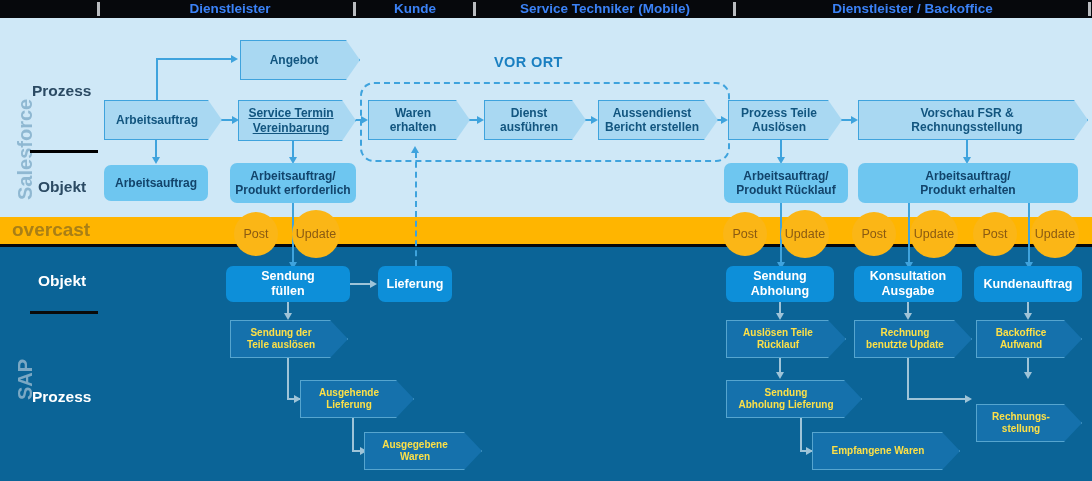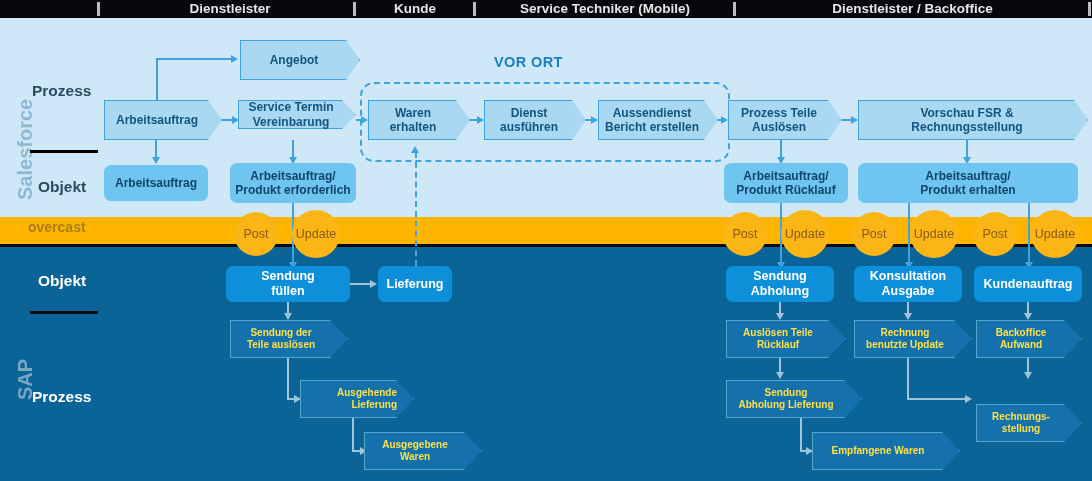--- a/index.html
+++ b/index.html
@@ -2,21 +2,21 @@
 <html><head>
 <meta charset="utf-8">
 <style>
   html,body{margin:0;padding:0;background:#fff;}
   body{font-family:"Liberation Sans","DejaVu Sans",sans-serif;}
   #stage{position:relative;width:1092px;height:481px;overflow:hidden;background:#06080c;}
 
   
   #header{position:absolute;left:0;top:0;width:1092px;height:18px;background:#06080c;}
   .hdr-label{position:absolute;top:0;height:18px;line-height:18px;
-    color:#e5e5e5;font-size:13.5px;font-weight:bold;text-align:center;white-space:nowrap;}
+    color:#3b82f6;font-size:13.5px;font-weight:bold;text-align:center;white-space:nowrap;}
   .hdr-sep{position:absolute;top:2px;width:3px;height:14px;background:#b9bcc0;}
 
   
   #sf-band{position:absolute;left:0;top:18px;width:1092px;height:199px;background:#cfe8f7;}
   #oc-band{position:absolute;left:0;top:217px;width:1092px;height:29px;background:#ffb500;}
   #oc-rule{position:absolute;left:0;top:244px;width:1092px;height:3px;background:#06080c;}
   #sap-band{position:absolute;left:0;top:247px;width:1092px;height:234px;background:#0b6497;}
 
   
   .vert-label{position:absolute;font-size:20px;font-weight:bold;white-space:nowrap;
@@ -84,21 +84,21 @@
   <div id="header"></div>
 
   <div id="sf-band"></div>
   <div id="oc-band"></div>
   <div id="oc-rule"></div>
   <div id="sap-band"></div>
 
   <div class="vert-label" id="sf-vert">Salesforce</div>
   <div class="vert-label" id="sap-vert">SAP</div>
 
-  <div style="position:absolute;left:28px;top:219px;font-size:14px;font-weight:bold;color:#a97f16;text-align:center;">overcast</div>
+  <div style="position:absolute;left:12px;top:219px;font-size:19px;font-weight:bold;color:#a97f16;text-align:center;">overcast</div>
 
   <div class="row-label sf" style="left:32px;top:82px;">Prozess</div>
   <div class="divider" style="left:30px;top:150px;width:68px;"></div>
   <div class="row-label sf" style="left:38px;top:178px;">Objekt</div>
 
   <div class="row-label sap" style="left:38px;top:272px;">Objekt</div>
   <div class="divider sap" style="left:30px;top:311px;width:68px;"></div>
   <div class="row-label sap" style="left:32px;top:388px;">Prozess</div>
 
   <div id="vorort-box" style="left:360px;top:82px;width:366px;height:76px;"></div>
@@ -173,21 +173,21 @@
   <div class="ahead right sap" style="left:965px;top:394.5px;"></div>
 
   <div class="ln ln-sap" style="left:1027px;top:302px;width:2px;height:12px;"></div>
   <div class="ahead down sap" style="left:1023.5px;top:313px;"></div>
   <div class="ln ln-sap" style="left:1027px;top:358px;width:2px;height:14px;"></div>
   <div class="ahead down sap" style="left:1023.5px;top:372px;"></div>
 
   <div id="layer-sf-process">
       <div class="node chev-sf" style="left: 240px; top: 40px; width: 120px; height: 40px;"><span class="lbl">Angebot</span></div>
       <div class="node chev-sf" style="left: 104px; top: 100px; width: 118px; height: 40px;"><span class="lbl">Arbeitsauftrag</span></div>
-      <div class="node chev-sf" style="left: 238px; top: 100px; width: 118px; height: 29px;"><span class="lbl">Service Termin
+      <div class="node chev-sf" style="left: 238px; top: 100px; width: 118px; height: 41px; text-decoration: underline;"><span class="lbl">Service Termin
 Vereinbarung</span></div>
       <div class="node chev-sf" style="left: 368px; top: 100px; width: 102px; height: 40px;"><span class="lbl">Waren
 erhalten</span></div>
       <div class="node chev-sf" style="left: 484px; top: 100px; width: 102px; height: 40px;"><span class="lbl">Dienst
 ausführen</span></div>
       <div class="node chev-sf" style="left: 598px; top: 100px; width: 120px; height: 40px;"><span class="lbl">Aussendienst
 Bericht erstellen</span></div>
       <div class="node chev-sf" style="left: 728px; top: 100px; width: 114px; height: 40px;"><span class="lbl">Prozess Teile
 Auslösen</span></div>
       <div class="node chev-sf" style="left: 858px; top: 100px; width: 230px; height: 40px;"><span class="lbl">Vorschau FSR &amp;
@@ -234,21 +234,21 @@
       <div class="node box-sap" style="left: 378px; top: 266px; width: 74px; height: 36px;"><span class="lbl">Lieferung</span></div>
       <div class="node box-sap" style="left: 726px; top: 266px; width: 108px; height: 36px;"><span class="lbl">Sendung
 Abholung</span></div>
       <div class="node box-sap" style="left: 854px; top: 266px; width: 108px; height: 36px;"><span class="lbl">Konsultation
 Ausgabe</span></div>
       <div class="node box-sap" style="left: 974px; top: 266px; width: 108px; height: 36px;"><span class="lbl">Kundenauftrag</span></div>
     </div>
   <div id="layer-sap-process">
       <div class="node chev-sap" style="left: 230px; top: 320px; width: 118px; height: 38px;"><span class="lbl">Sendung der
 Teile auslösen</span></div>
-      <div class="node chev-sap" style="left: 300px; top: 380px; width: 114px; height: 38px; text-align: right;"><span class="lbl">Ausgehende
+      <div class="node chev-sap" style="left: 300px; top: 380px; width: 114px; height: 38px;"><span class="lbl">Ausgehende
 Lieferung</span></div>
       <div class="node chev-sap" style="left: 364px; top: 432px; width: 118px; height: 38px;"><span class="lbl">Ausgegebene
 Waren</span></div>
       <div class="node chev-sap" style="left: 726px; top: 320px; width: 120px; height: 38px;"><span class="lbl">Auslösen Teile
 Rücklauf</span></div>
       <div class="node chev-sap" style="left: 726px; top: 380px; width: 136px; height: 38px;"><span class="lbl">Sendung
 Abholung Lieferung</span></div>
       <div class="node chev-sap" style="left: 812px; top: 432px; width: 148px; height: 38px;"><span class="lbl">Empfangene Waren</span></div>
       <div class="node chev-sap" style="left: 854px; top: 320px; width: 118px; height: 38px;"><span class="lbl">Rechnung
 benutzte Update</span></div>

